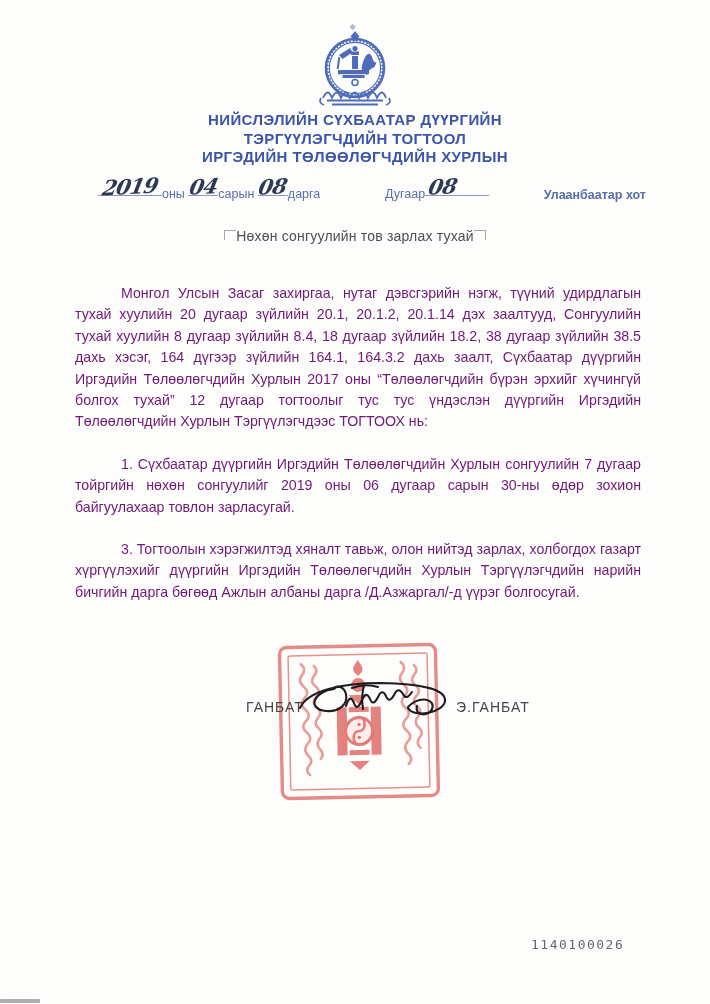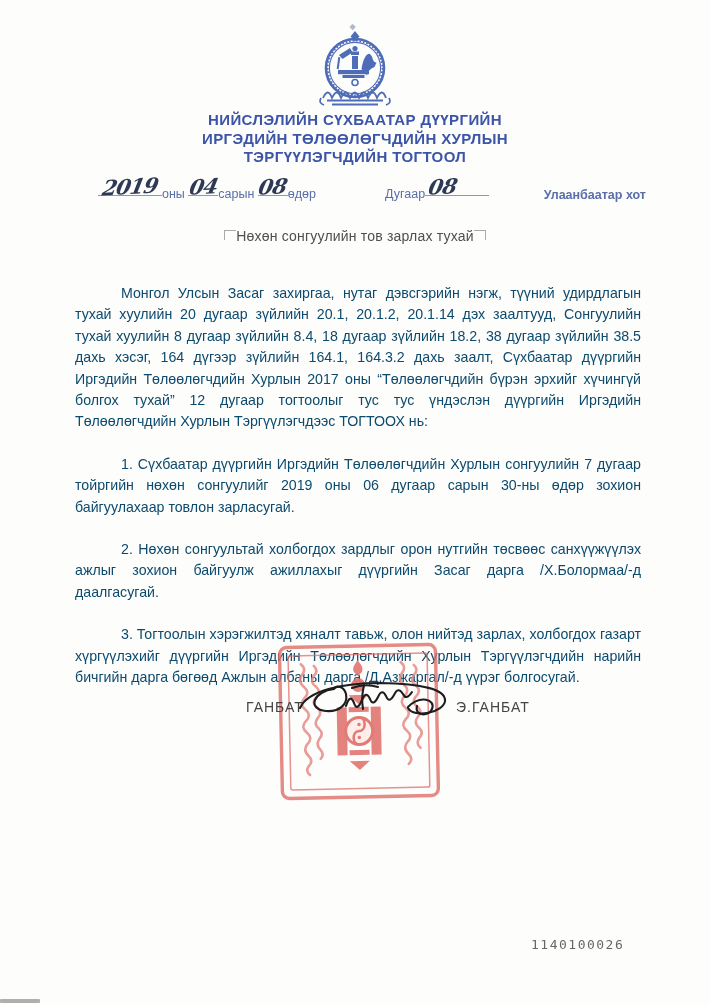--- a/index.html
+++ b/index.html
@@ -47,21 +47,21 @@
     display:flex;justify-content:center;align-items:flex-start;
     color:#4f4f4f;font-size:14px;letter-spacing:.2px;
   }
   .corner{width:11px;height:9px;margin-top:2px;opacity:.75;}
   .corner.left{border-left:1.5px solid #8f8f8f;border-top:1.5px solid #8f8f8f;}
   .corner.right{border-right:1.5px solid #8f8f8f;border-top:1.5px solid #8f8f8f;}
 
   
   .body-text{
     position:absolute;left:75px;top:283px;width:566px;
-    color:#0c4a6e;font-size:14.2px;line-height:21.4px;
+    color:#701a75;font-size:14.2px;line-height:21.4px;
     text-align:justify;
   }
   .body-text p{margin:0 0 21px 0;text-indent:46px;}
 
   
   .seal{position:absolute;left:278px;top:643px;transform:rotate(-1.2deg);opacity:.92;}
   .sig-row{position:absolute;top:697px;left:0;width:710px;height:30px;
     color:#454545;font-size:14px;letter-spacing:1px;}
   .sig-role{position:absolute;left:246px;top:2px;}
   .sig-name{position:absolute;left:456px;top:2px;}
@@ -108,46 +108,45 @@
           <path d="M19,76.5 h56"></path>
           <path d="M24,80.5 h46"></path>
           <path d="M13,74 q-3,5 3,7 M81,74 q3,5 -3,7"></path>
         </g>
       </g>
     </svg>
   </div>
 
   <div class="org-header">
     <div>НИЙСЛЭЛИЙН СҮХБААТАР ДҮҮРГИЙН</div>
+    <div>ТЭРГҮҮЛЭГЧДИЙН ТОГТООЛ</div>
     <div>ИРГЭДИЙН ТӨЛӨӨЛӨГЧДИЙН ХУРЛЫН</div>
-    <div>ТЭРГҮҮЛЭГЧДИЙН ТОГТООЛ</div>
   </div>
 
   <div class="meta-row">
     <div class="meta-date">
       <span class="blank year"><span class="hand">2019</span></span><span class="meta-lbl">оны</span>
       <span class="blank small"><span class="hand">04</span></span><span class="meta-lbl">сарын</span>
-      <span class="blank small"><span class="hand">08</span></span><span class="meta-lbl">өдөр</span>
+      <span class="blank small"><span class="hand">08</span></span><span class="meta-lbl">дарга</span>
     </div>
     <div class="meta-number">
       <span class="meta-lbl">Дугаар</span><span class="blank num"><span class="hand">08</span></span>
     </div>
     <div class="meta-city">Улаанбаатар хот</div>
   </div>
 
   <div class="doc-title">
     <span class="corner left"></span>
     <span>Нөхөн сонгуулийн тов зарлах тухай</span>
     <span class="corner right"></span>
   </div>
 
   <div class="body-text">
     <p>Монгол Улсын Засаг захиргаа, нутаг дэвсгэрийн нэгж, түүний удирдлагын тухай хуулийн 20 дугаар зүйлийн 20.1, 20.1.2, 20.1.14 дэх заалтууд, Сонгуулийн тухай хуулийн 8 дугаар зүйлийн 8.4, 18 дугаар зүйлийн 18.2, 38 дугаар зүйлийн 38.5 дахь хэсэг, 164 дүгээр зүйлийн 164.1, 164.3.2 дахь заалт, Сүхбаатар дүүргийн Иргэдийн Төлөөлөгчдийн Хурлын 2017 оны “Төлөөлөгчдийн бүрэн эрхийг хүчингүй болгох тухай” 12 дугаар тогтоолыг тус тус үндэслэн дүүргийн Иргэдийн Төлөөлөгчдийн Хурлын Тэргүүлэгчдээс ТОГТООХ нь:</p>
     <p>1. Сүхбаатар дүүргийн Иргэдийн Төлөөлөгчдийн Хурлын сонгуулийн 7 дугаар тойргийн нөхөн сонгуулийг 2019 оны 06 дугаар сарын 30-ны өдөр зохион байгуулахаар товлон зарласугай.</p>
-    <p>2. Нөхөн сонгуультай холбогдох зардлыг орон нутгийн төсвөөс санхүүжүүлэх ажлыг зохион байгуулж ажиллахыг дүүргийн Засаг дарга /Х.Болормаа/-д даалгасугай.</p>
     <p>3. Тогтоолын хэрэгжилтэд хяналт тавьж, олон нийтэд зарлах, холбогдох газарт хүргүүлэхийг дүүргийн Иргэдийн Төлөөлөгчдийн Хурлын Тэргүүлэгчдийн нарийн бичгийн дарга бөгөөд Ажлын албаны дарга /Д.Азжаргал/-д үүрэг болгосугай.</p>
   </div>
 
   <div class="seal">
     <svg width="162" height="158" viewBox="0 0 162 158" fill="none">
       <g stroke="#dd6b65">
         <rect x="3" y="3" width="156" height="151" rx="7" stroke-width="3.4" opacity=".85"></rect>
         <rect x="11.5" y="11.5" width="139" height="134" rx="2" stroke-width="1.5" opacity=".8"></rect>
 
         <g stroke="#e58a84" stroke-width="2.6" stroke-linecap="round" opacity=".9">

